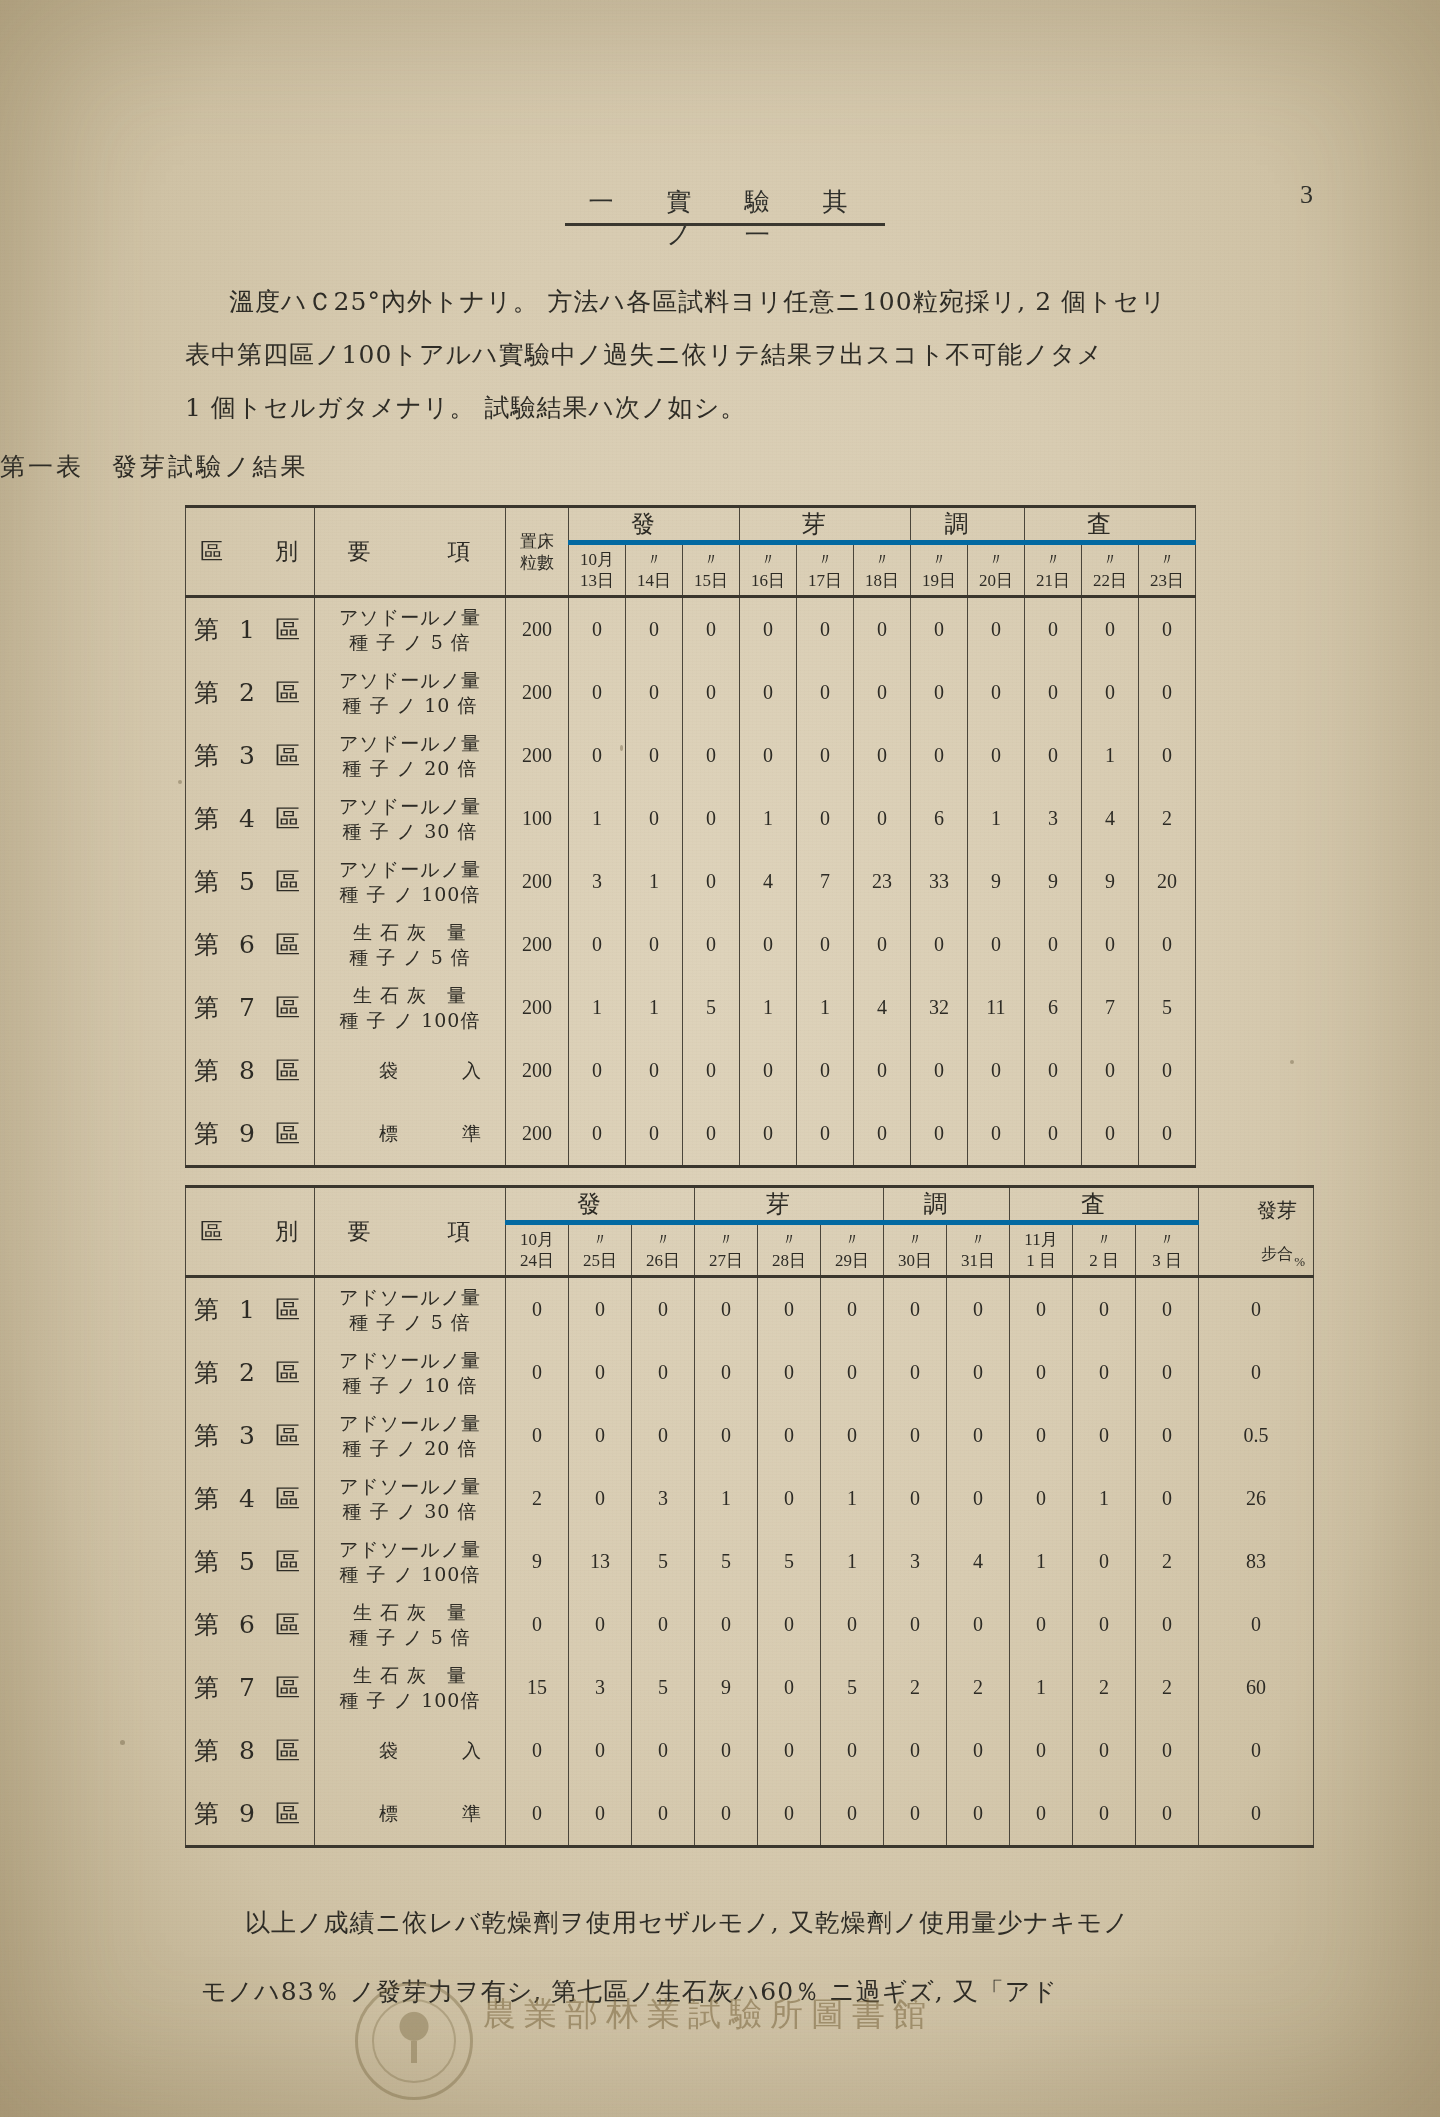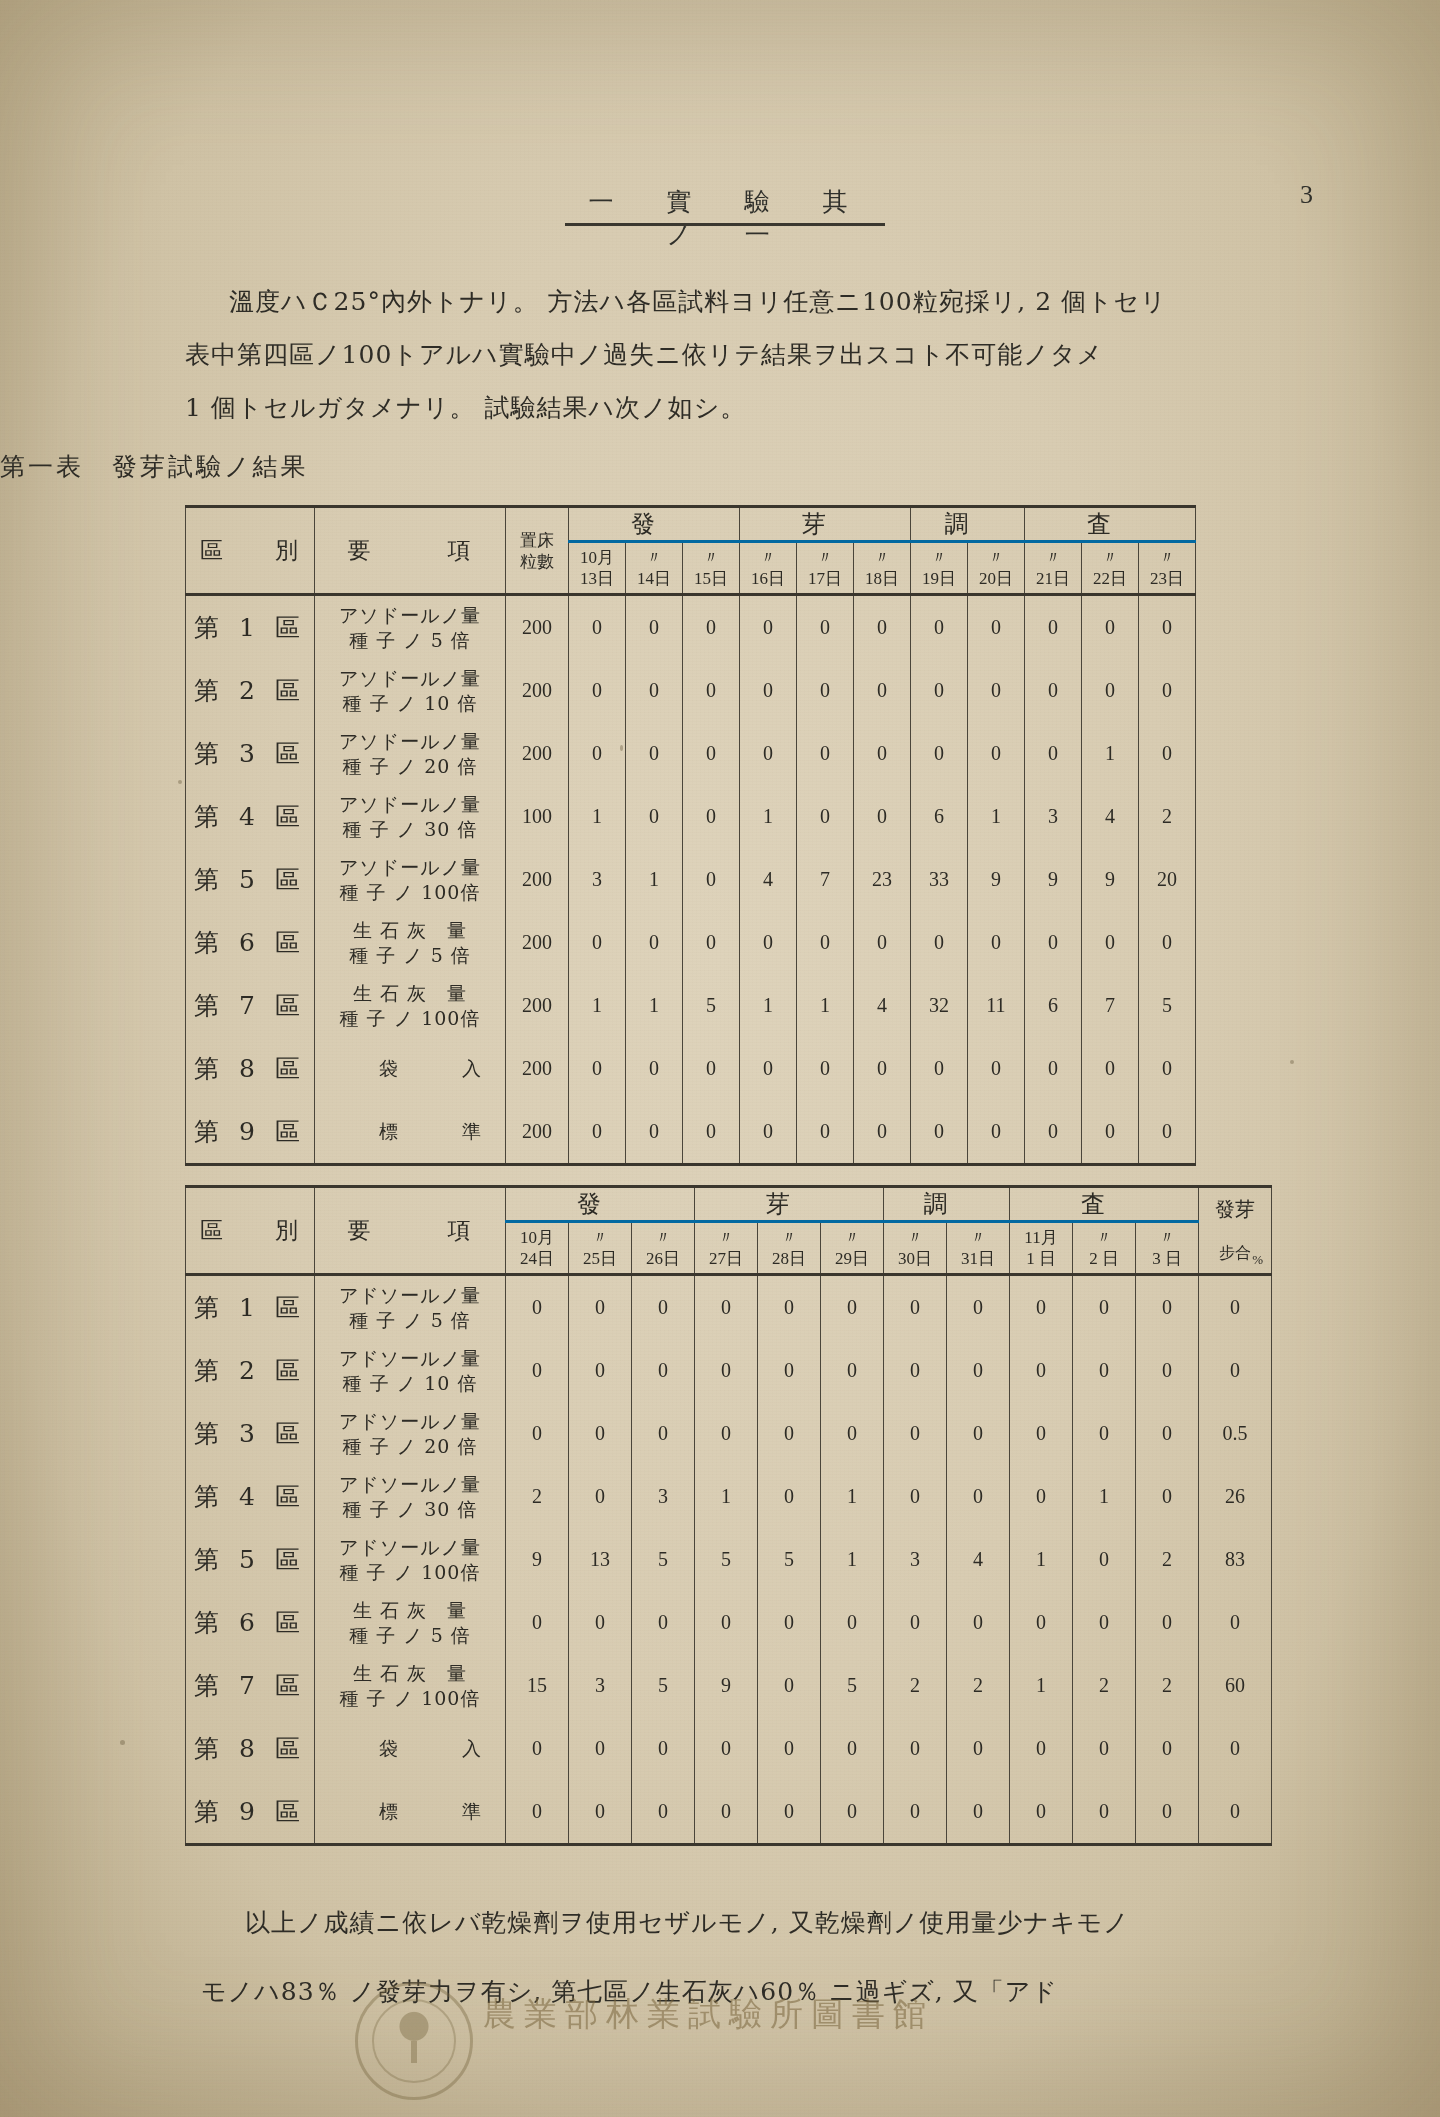--- a/index.html
+++ b/index.html
@@ -68,21 +68,21 @@
   }
   table.grid td, table.grid th{
     border-left:1px solid #4a453a;
     border-right:1px solid #4a453a;
     padding:0;
     text-align:center;
     vertical-align:middle;
     font-weight:normal;
   }
   .thick-top{border-top:3px solid #3a362d;}
-  .thin-top{border-top:3px solid #0369a1;}
+  .thin-top{border-top:5px solid #0369a1;}
   .thick-bot{border-bottom:3px solid #3a362d;}
   .noleft{border-left:none;}
   .noright{border-right:none;}
 
   .hdr-cell{font-size:23px;letter-spacing:2px;}
   .hdr-span{font-size:24px;letter-spacing:22px;}
   .date-cell{font-size:17px;line-height:21px;font-family:"Liberation Serif",serif;}
   .num{font-size:20px;font-family:"Liberation Serif",serif;}
   .zone{font-size:25px;letter-spacing:6px;}
   .item{font-size:19px;line-height:25px;letter-spacing:1px;text-align:left;padding-left:10px;}
@@ -363,21 +363,21 @@
   <div class="tbl-wrap" style="left:185px;top:1185px;">
     <table class="grid">
       <tbody>
           <tr>
         <td class="thick-top noleft hdr-cell" rowspan="2" style="width:128px;height:48px;">區　　別</td>
         <td class="thick-top hdr-cell" rowspan="2" style="width:190px;">要　　　項</td>
         <td class="thick-top hdr-span" colspan="3" style="width:186px;">發</td>
         <td class="thick-top hdr-span" colspan="3" style="width:186px;">芽</td>
         <td class="thick-top hdr-span" colspan="2" style="width:124px;">調</td>
         <td class="thick-top hdr-span" colspan="3" style="width:186px;">査</td>
-        <td class="thick-top date-cell noright" rowspan="2" style="width:72px;">
+        <td class="thick-top date-cell noright" rowspan="2" style="width:72px;padding-left:42px;">
           <span style="font-size:20px;">發芽</span><br><br>
           <span style="font-size:16px;">步合</span>
         </td>
       </tr>
       <tr>
         <td class="thin-top date-cell" style="width:62px;height:50px;"><span>10月</span><br><span>24日</span></td>
         <td class="thin-top date-cell" style="width:62px;"><span>〃</span><br><span>25日</span></td>
         <td class="thin-top date-cell" style="width:62px;"><span>〃</span><br><span>26日</span></td>
         <td class="thin-top date-cell" style="width:62px;"><span>〃</span><br><span>27日</span></td>
         <td class="thin-top date-cell" style="width:62px;"><span>〃</span><br><span>28日</span></td>

